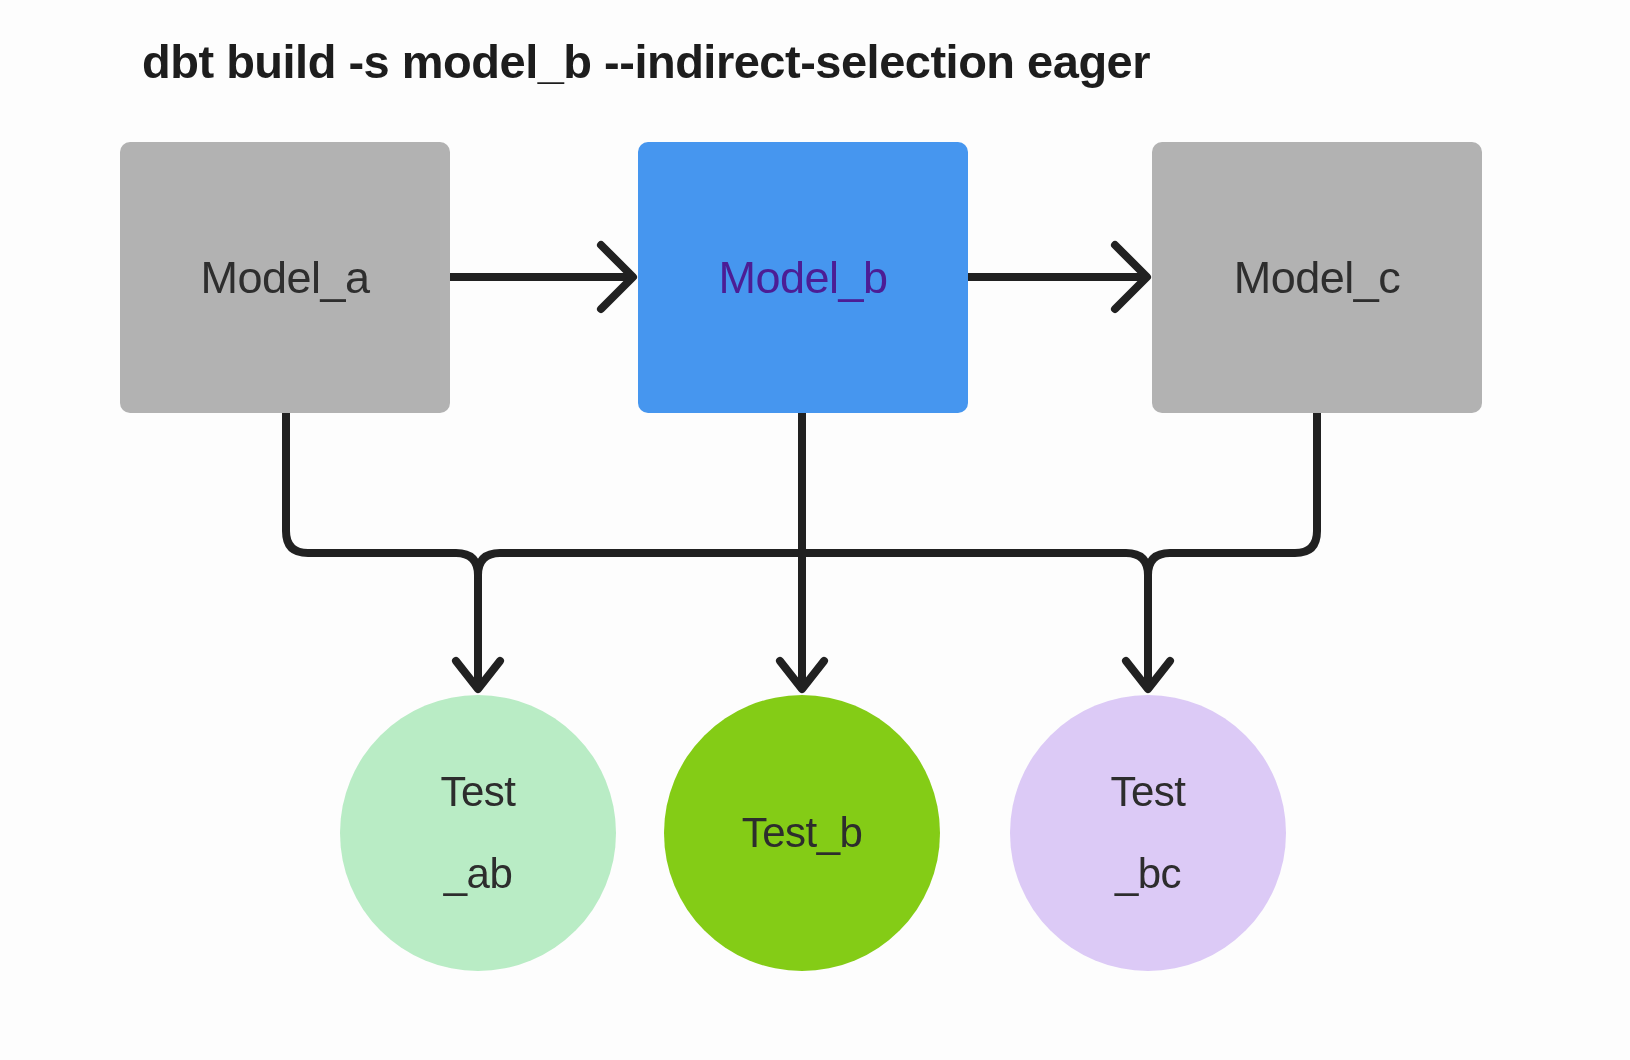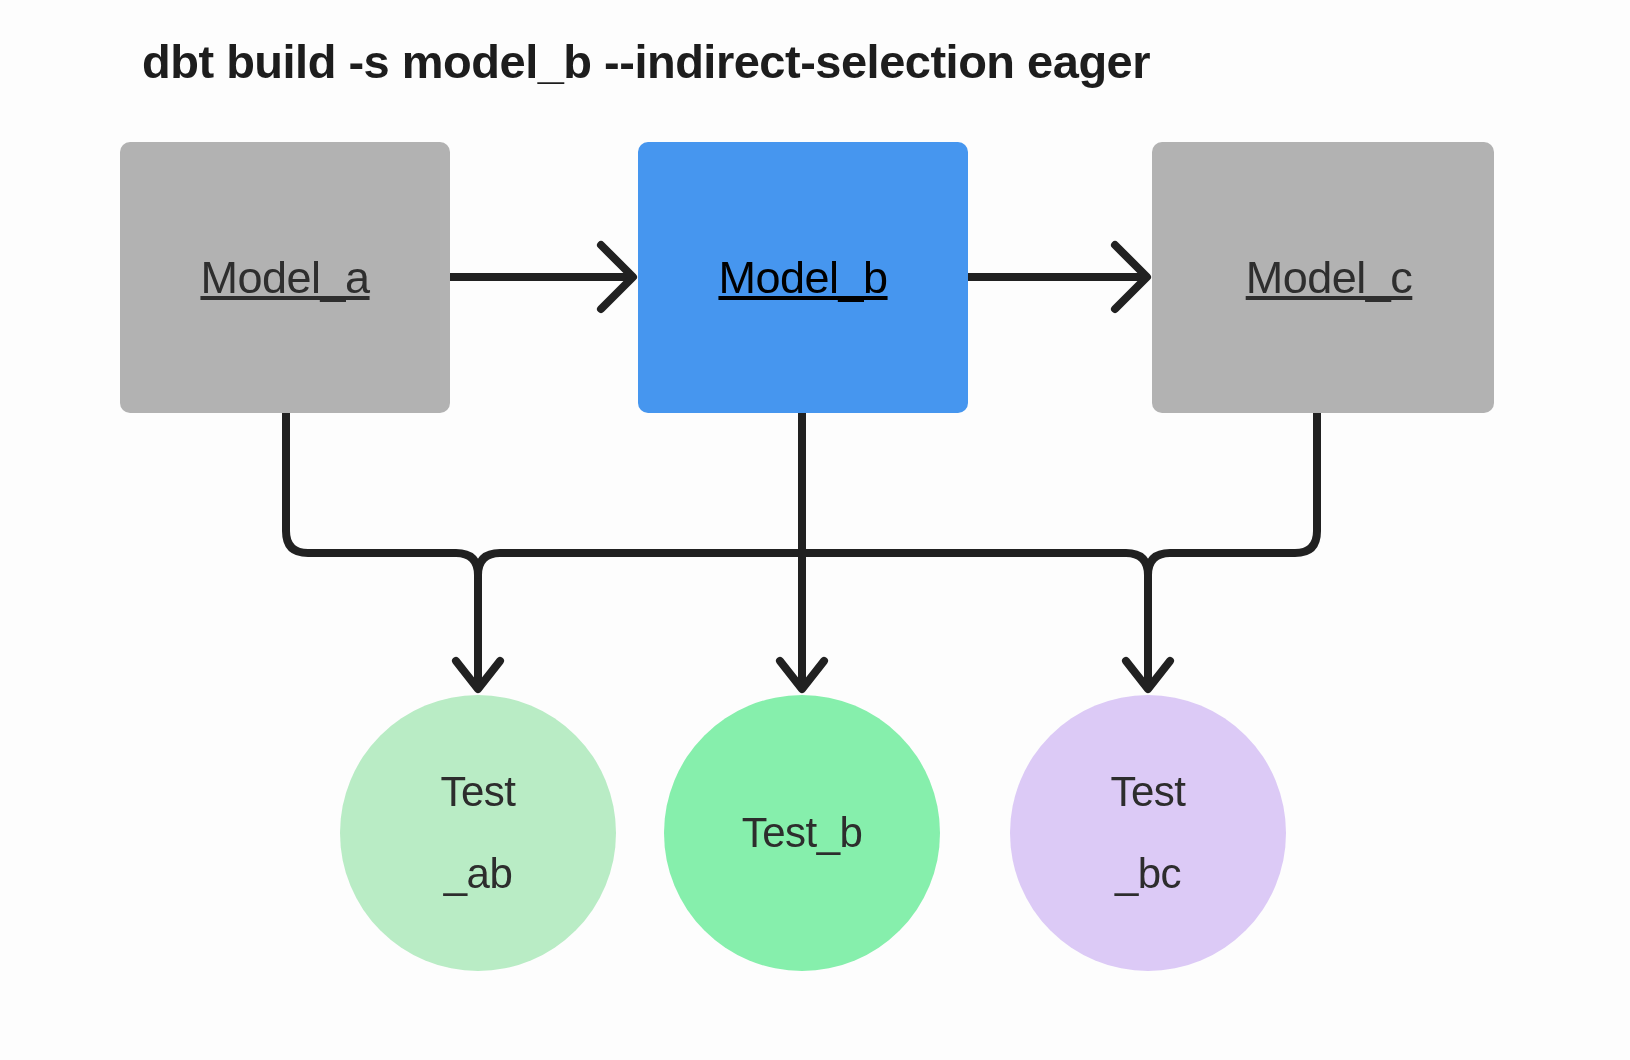--- a/index.html
+++ b/index.html
@@ -45,52 +45,51 @@
     top: 142px;
     width: 330px;
     height: 271px;
     border-radius: 10px;
     display: flex;
     align-items: center;
     justify-content: center;
     font-size: 45px;
     font-weight: 500;
     letter-spacing: -0.5px;
-    text-decoration: underline;
   }
   .model-default {
     background: #b2b2b2;
     color: #2e2e2e;
   }
   .model-selected {
     background: #4696ef;
-    color: #000000;
+    color: #4c1d95;
   }
   .model-a { left: 120px; }
   .model-b { left: 638px; }
-  .model-c { left: 1152px; padding-left: 12px; }
+  .model-c { left: 1152px; }
   .test-node {
     position: absolute;
     top: 695px;
     width: 276px;
     height: 276px;
     border-radius: 50%;
     display: flex;
     align-items: center;
     justify-content: center;
     text-align: center;
     font-size: 42px;
     font-weight: 500;
     letter-spacing: -0.5px;
     color: #2d2d2d;
     line-height: 1.95;
     white-space: pre-line;
   }
   .test-ab { left: 340px; background: #b9ecc5; }
-  .test-b  { left: 664px; background: #86efac; }
+  .test-b  { left: 664px; background: #84cc16; }
   .test-bc { left: 1010px; background: #dccaf6; }
 </style>
 </head>
 <body>
 
 <div class="canvas">
 
   <div class="diagram-title">dbt build -s model_b --indirect-selection eager</div>
 
   <svg class="connector-layer" viewBox="0 0 1630 1060">

